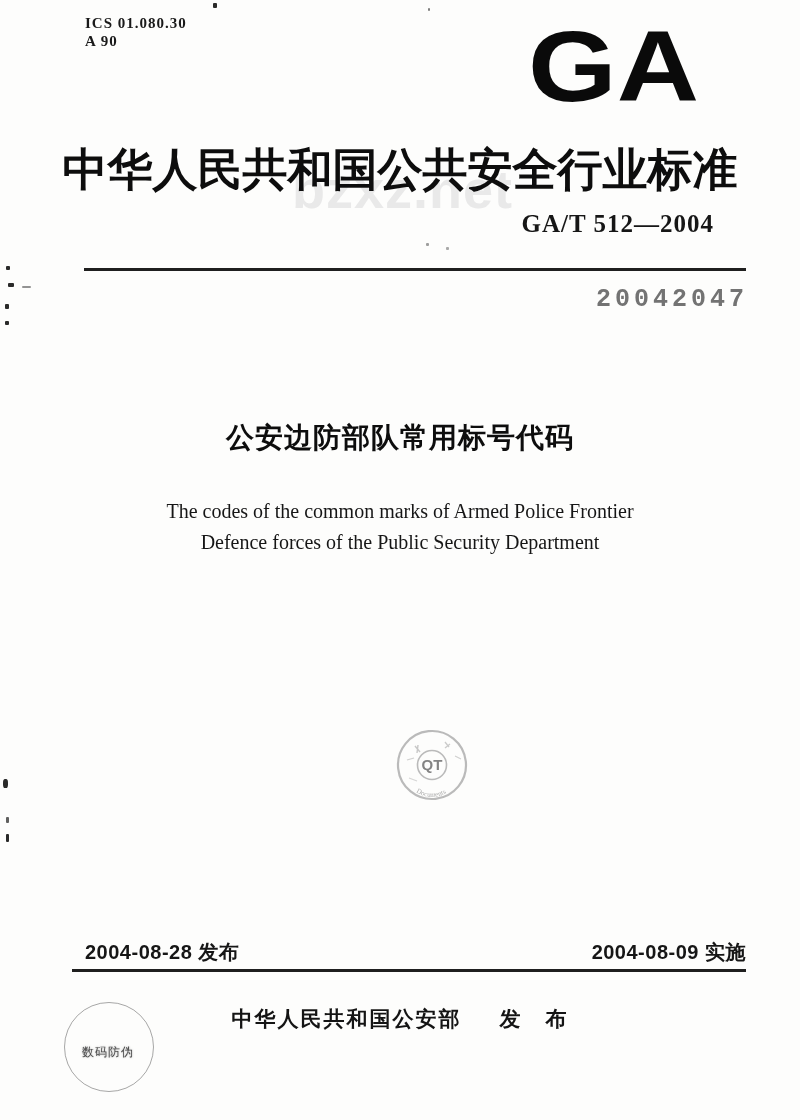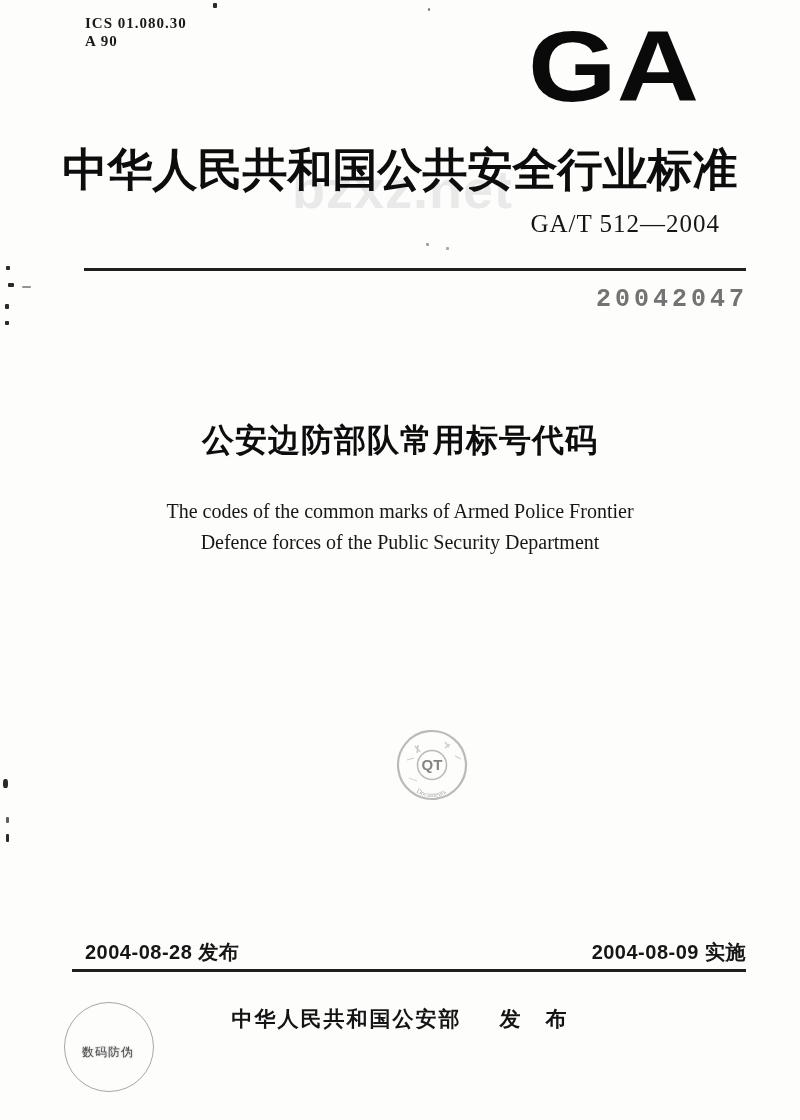--- a/index.html
+++ b/index.html
@@ -36,37 +36,37 @@
     font-family:"Liberation Sans","DejaVu Sans",sans-serif;
   }
   
   .std-heading{
     position:absolute;left:0;top:140px;width:100%;
     text-align:center;font-size:45px;font-weight:bold;
     letter-spacing:0px;color:#0d0d0d;z-index:1;
   }
   
   .std-code{
-    position:absolute;right:80px;top:210px;
+    position:absolute;right:86px;top:210px;
     font-family:"Liberation Serif","DejaVu Serif",serif;
-    font-weight:normal;font-size:25px;color:#161616;
+    font-weight:bold;font-size:25px;color:#161616;
     letter-spacing:1px;z-index:1;
   }
   .rule-top{
     position:absolute;left:84px;top:268px;width:662px;height:3px;
     background:#1f1f1f;
   }
   .record-number{
     position:absolute;right:52px;top:285px;
     font-family:"Liberation Mono","DejaVu Sans Mono",monospace;
     font-weight:bold;font-size:25px;letter-spacing:4px;color:#737373;
   }
   .title-zh{
     position:absolute;left:0;top:419px;width:100%;
-    text-align:center;font-size:32px;font-weight:bold;color:#0d0d0d;
+    text-align:center;font-size:28px;font-weight:bold;color:#0d0d0d;
     letter-spacing:1px;
   }
   .title-en{
     position:absolute;left:0;top:496px;width:100%;
     text-align:center;
     font-family:"Liberation Serif","DejaVu Serif",serif;
     font-weight:normal;font-size:20px;line-height:31px;color:#161616;
   }
   
   .qt-seal{

